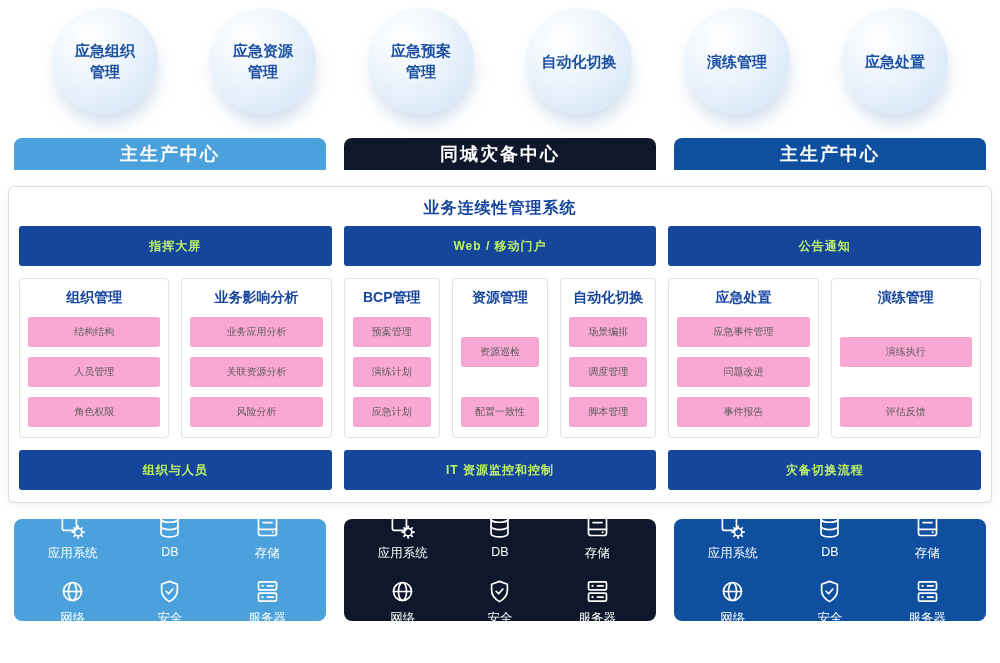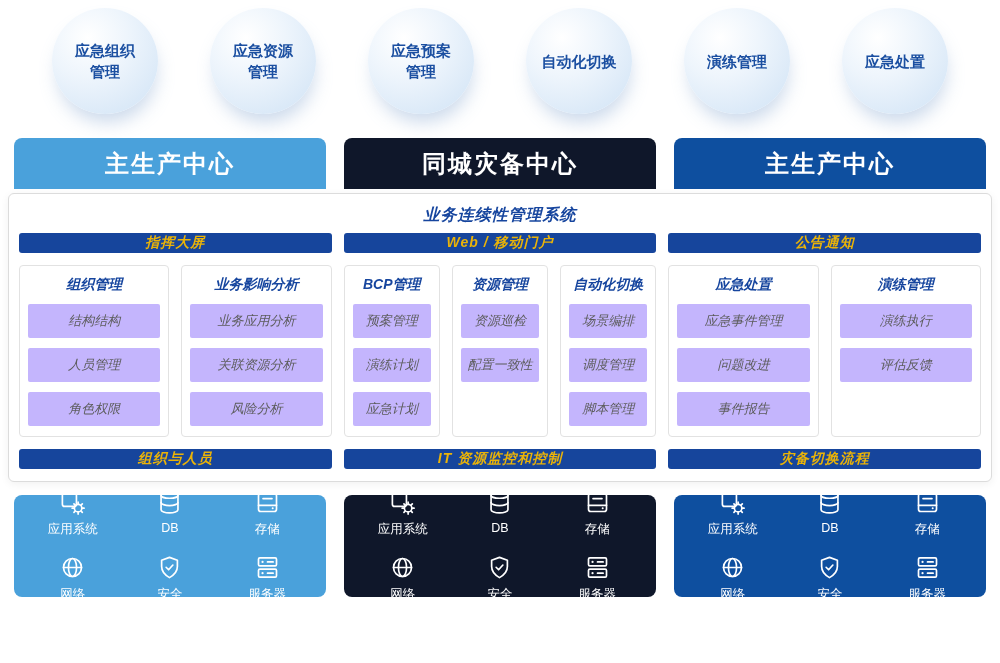--- a/index.html
+++ b/index.html
@@ -17,53 +17,53 @@
     box-shadow: 2px 12px 18px -4px rgba(140,170,210,0.45);
     display: flex; align-items: center; justify-content: center;
   }
   .bubble span {
     white-space: pre-line; text-align: center;
     color: #1b4fa1; font-weight: bold; font-size: 15px; line-height: 1.4;
   }
   
   .centers { display: flex; gap: 18px; padding: 0 14px; margin-top: 24px; }
   .bar-seg {
-    flex: 1; height: 51px; border-radius: 8px 8px 0 0;
+    flex: 1; height: 32px; border-radius: 8px 8px 0 0;
     display: flex; align-items: center; justify-content: center;
-    color: #fff; font-size: 24px; font-weight: bold; letter-spacing: 2px;
+    color: #fff; font-size: 18px; font-weight: bold; letter-spacing: 2px;
   }
   .c-light { background: #4AA1DB; }
   .c-mid   { background: #0f172a; }
   .c-dark  { background: #0E4F9F; }
   
   .panel {
-    margin: 4px 8px; background: #fff;
+    margin: 16px 8px; background: #fff;
     border: 1px solid #dcdcdc; border-radius: 6px;
     box-shadow: 0 2px 8px rgba(0,0,0,0.06);
-    padding: 9px 10px 12px; position: relative; font-style: italic;
+    padding: 9px 10px 12px; position: relative;
   }
   .panel-title {
     text-align: center; color: #16459E; font-weight: bold;
     font-size: 16px; line-height: 24px; margin-bottom: 6px; letter-spacing: 1px;
   }
   .sections { display: flex; gap: 12px; }
   .section { flex: 1; display: flex; flex-direction: column; }
   .blue-bar {
-    height: 20px; background: #16459C; border-radius: 3px;
-    color: #eab308; font-weight: bold; font-size: 14px; letter-spacing: 1px;
+    height: 40px; background: #16459C; border-radius: 3px;
+    color: #bef264; font-weight: bold; font-size: 12px; letter-spacing: 1px;
     display: flex; align-items: center; justify-content: center;
   }
   .cards { display: flex; gap: 12px; margin: 12px 0; flex: 1; }
   .card {
     flex: 1; border: 1px solid #e2e2e2; border-radius: 4px;
-    padding: 10px 8px; display: flex; flex-direction: column; gap: 10px; background: #fff;
+    padding: 10px 8px; display: flex; flex-direction: column; gap: 10px; background: #fff; justify-content: space-between;
   }
   .card-title { text-align: center; color: #16459E; font-weight: bold; font-size: 14px; }
   .card-item {
-    background: #c4b5fd; color: #5c5c5c; font-size: 13px;
+    background: #f9a8d4; color: #5c5c5c; font-size: 10px;
     text-align: center; padding: 8px 2px; border-radius: 2px;
   }
   
   .infra-row { display: flex; gap: 18px; padding: 0 14px; margin-top: 13px; }
   .infra-panel {
     flex: 1; height: 102px; border-radius: 8px;
     display: grid; grid-template-columns: repeat(3, 1fr);
     align-content: center; row-gap: 16px; padding: 0 10px;
   }
   .infra-item { display: flex; flex-direction: column; align-items: center; gap: 5px; color: #fff; }

